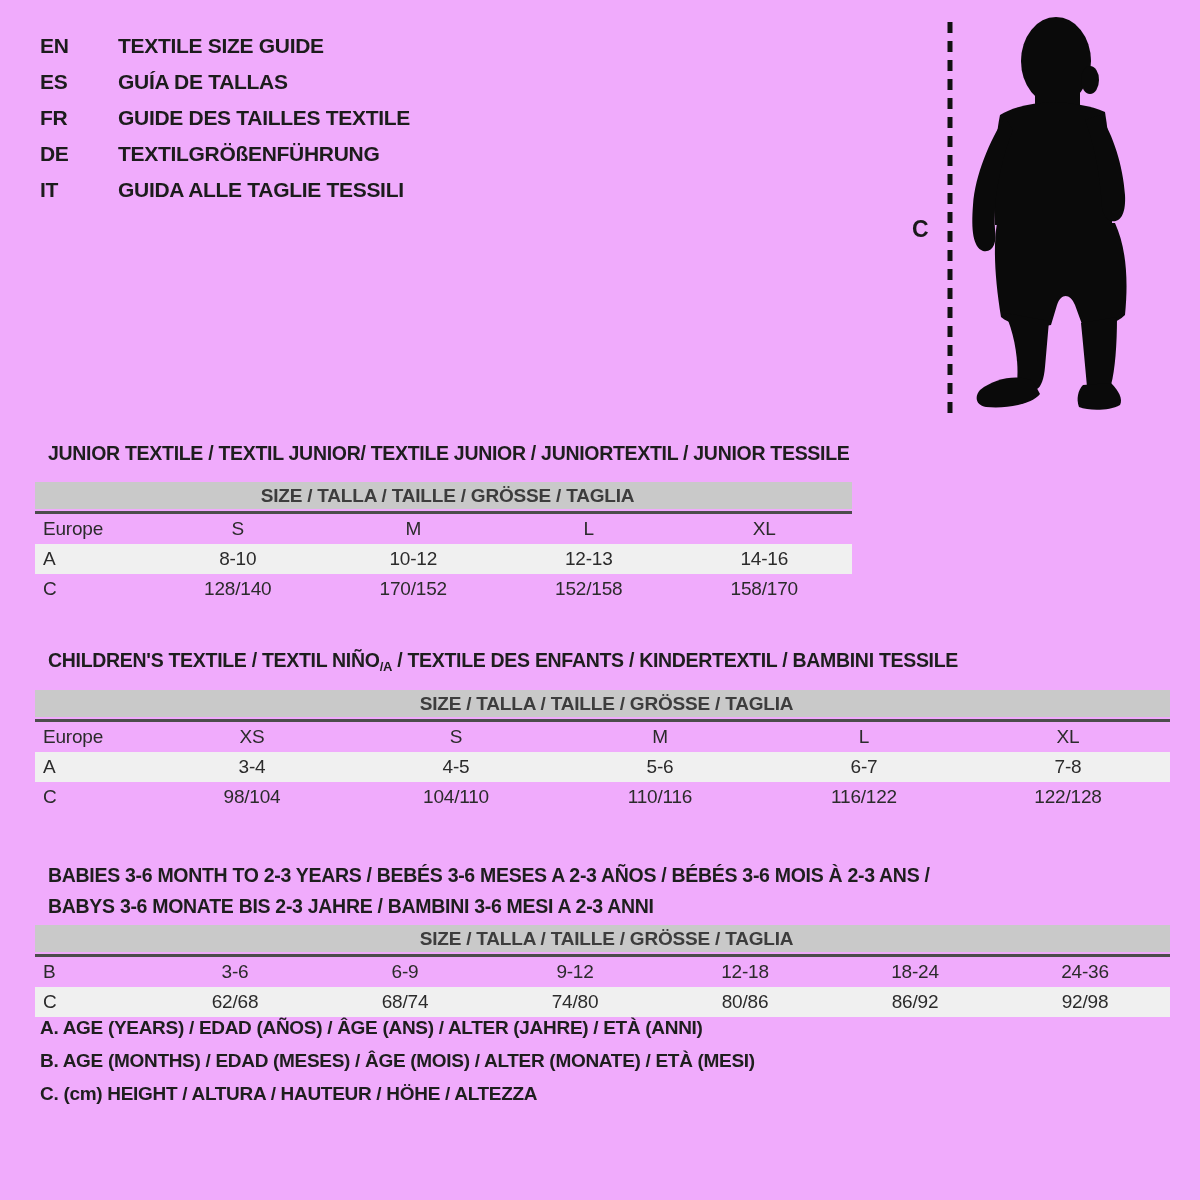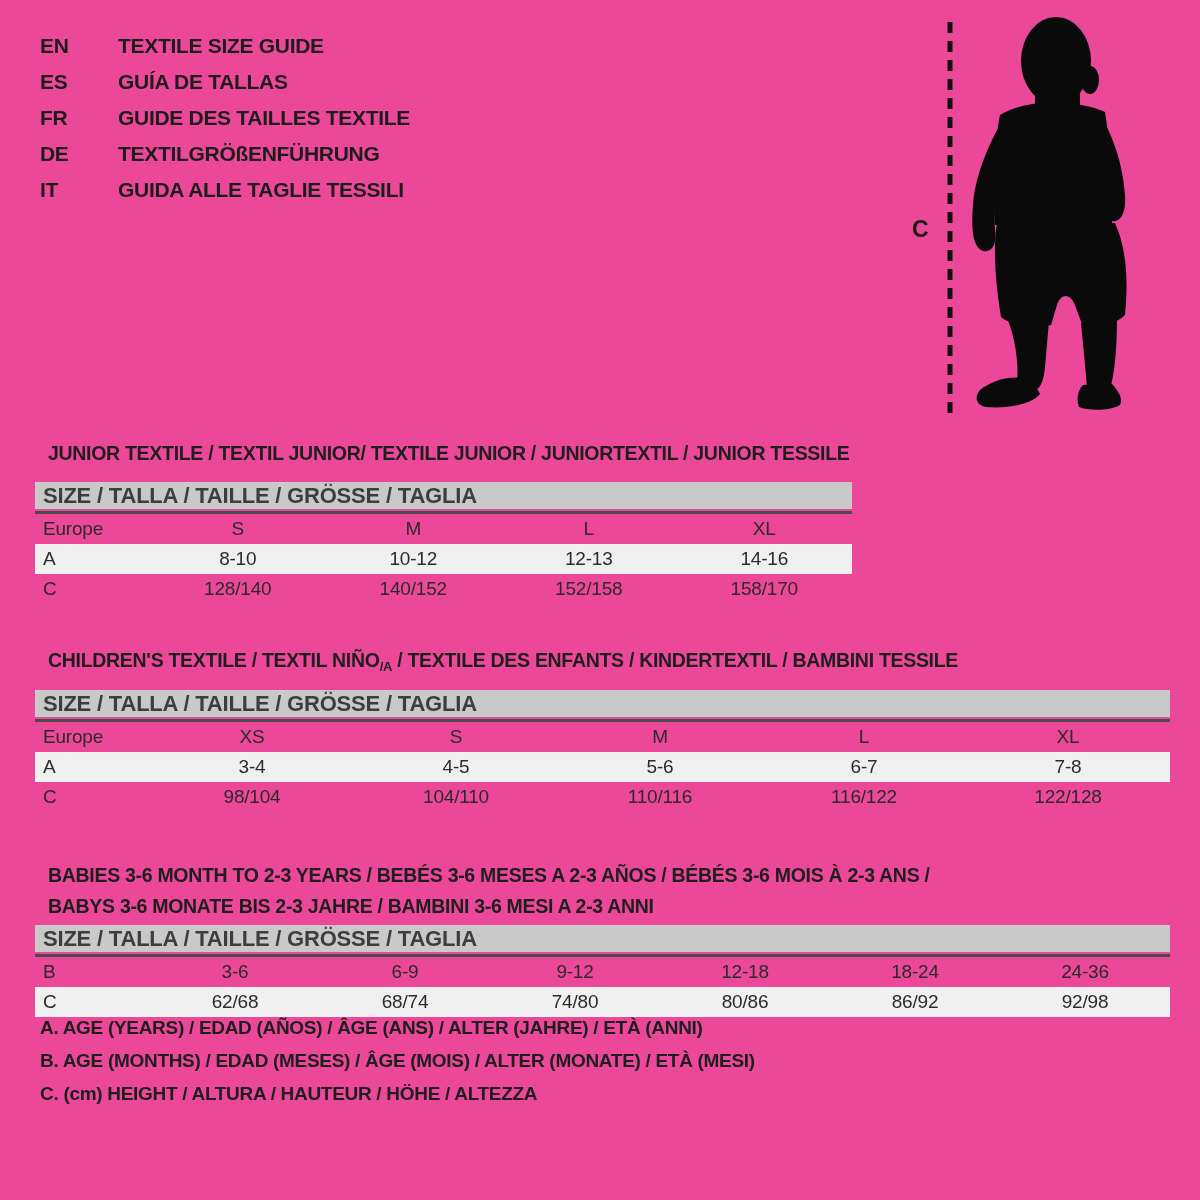--- a/index.html
+++ b/index.html
@@ -1,33 +1,33 @@
 <!DOCTYPE html>
 <html><head>
 <meta charset="utf-8">
 <style>
   html,body{margin:0;padding:0;background:#ffffff;}
   #page{
-    position:relative;width:1200px;height:1200px;background:#ec4899;overflow:hidden;
+    position:relative;width:1200px;height:1200px;background:#f0abfc;overflow:hidden;
     font-family:"Liberation Sans",sans-serif;color:#262626;
   }
   
   .lang-block{position:absolute;left:40px;top:28px;}
   .lang-row{display:flex;line-height:36px;font-size:21px;font-weight:700;letter-spacing:-0.3px;color:#1c1c1c;}
   .lang-code{flex:0 0 78px;}
   
   .figure-wrap{position:absolute;left:900px;top:12px;width:245px;height:415px;}
   
   .sec-title{position:absolute;left:40px;margin:8px;font-size:19.5px;font-weight:700;letter-spacing:-0.3px;color:#1e1e1e;white-space:nowrap;}
   .sec-title .sub{font-size:13px;vertical-align:-4px;font-weight:700;}
   .sec-title.twoline{line-height:31px;}
   
   .size-table{position:absolute;left:35px;}
   .hdr-bar{height:27px;line-height:27px;background:#c9c9c9;color:#3d3d3d;
-           font-size:22px;font-weight:700;letter-spacing:-0.2px;padding-left:8px;box-sizing:border-box;}
+           font-size:19px;font-weight:700;letter-spacing:-0.2px;padding-left:8px;box-sizing:border-box;text-align:center;}
   .hdr-rule{height:3px;background:#4c4c4c;margin-top:2px;}
   .trow{display:flex;height:30px;line-height:30px;font-size:19px;letter-spacing:-0.2px;color:#2b2b2b;}
   .trow.shaded{background:#f0f0f0;}
   .cell{flex:1;text-align:center;}
   .cell.label{flex:0 0 115px;text-align:left;padding-left:8px;box-sizing:border-box;}
   
   .legend{position:absolute;left:40px;top:1011px;}
   .legend-line{line-height:33px;font-size:19px;font-weight:700;letter-spacing:-0.3px;color:#1e1e1e;white-space:nowrap;}
 </style>
 </head>
@@ -92,21 +92,21 @@
     <div class="trow shaded">
       <div class="cell label">A</div>
       <div class="cell">8-10</div>
       <div class="cell">10-12</div>
       <div class="cell">12-13</div>
       <div class="cell">14-16</div>
     </div>
     <div class="trow">
       <div class="cell label">C</div>
       <div class="cell">128/140</div>
-      <div class="cell">140/152</div>
+      <div class="cell">170/152</div>
       <div class="cell">152/158</div>
       <div class="cell">158/170</div>
     </div>
   </div>
 
   <h2 class="sec-title" style="top:641px"><span>CHILDREN'S TEXTILE / TEXTIL NIÑO</span><span class="sub">/A</span><span> / TEXTILE DES ENFANTS / KINDERTEXTIL / BAMBINI TESSILE</span></h2>
   <div class="size-table" style="top:690px;width:1135px">
     <div class="hdr-bar">SIZE / TALLA / TAILLE / GRÖSSE / TAGLIA</div>
     <div class="hdr-rule"></div>
     <div class="trow">

